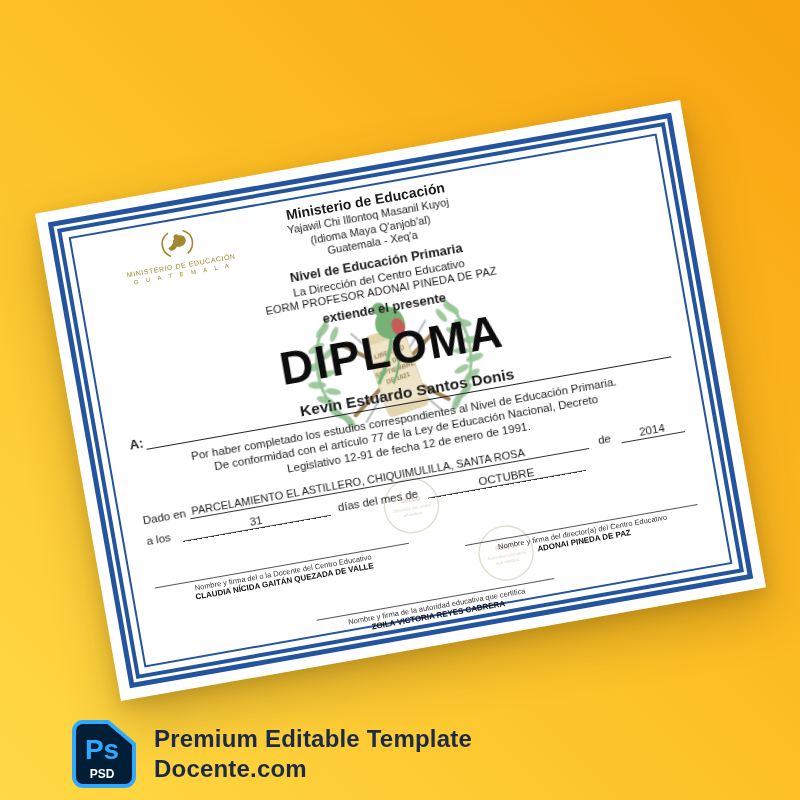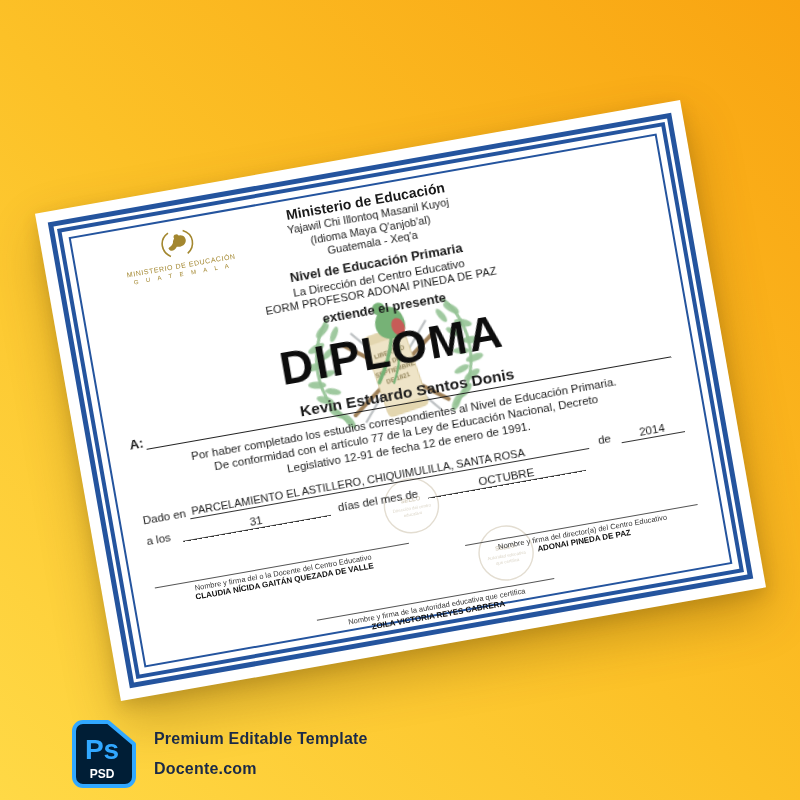--- a/index.html
+++ b/index.html
@@ -56,21 +56,21 @@
   .sig{border-top:1px solid #555;text-align:center;padding-top:2px;}
   .sig-caption{font-size:7.5px;color:#333;line-height:9px;}
   .sig-name{font-size:8px;font-weight:bold;color:#111;line-height:10px;}
   .sig-left{width:47%;}
   .sig-right{width:43%;margin-top:12px;}
   .sig-bottom{width:44%;margin:26px auto 0;position:relative;z-index:2;}
   
   .seal{position:absolute;z-index:0;}
   
   .footer{position:absolute;left:24px;top:720px;display:flex;align-items:center;gap:18px;padding-left:48px;}
-  .footer-text{color:var(--footer-text,#1b2a47);font-weight:bold;font-size:16px;line-height:30px;letter-spacing:.2px;}
+  .footer-text{color:var(--footer-text,#1b2a47);font-weight:bold;font-size:24px;line-height:30px;letter-spacing:.2px;}
 </style>
 </head>
 <body>
 
 <div class="stage">
 
   <div class="paper">
     <div class="frame1">
       <div class="frame2">
         <div class="frame3">

